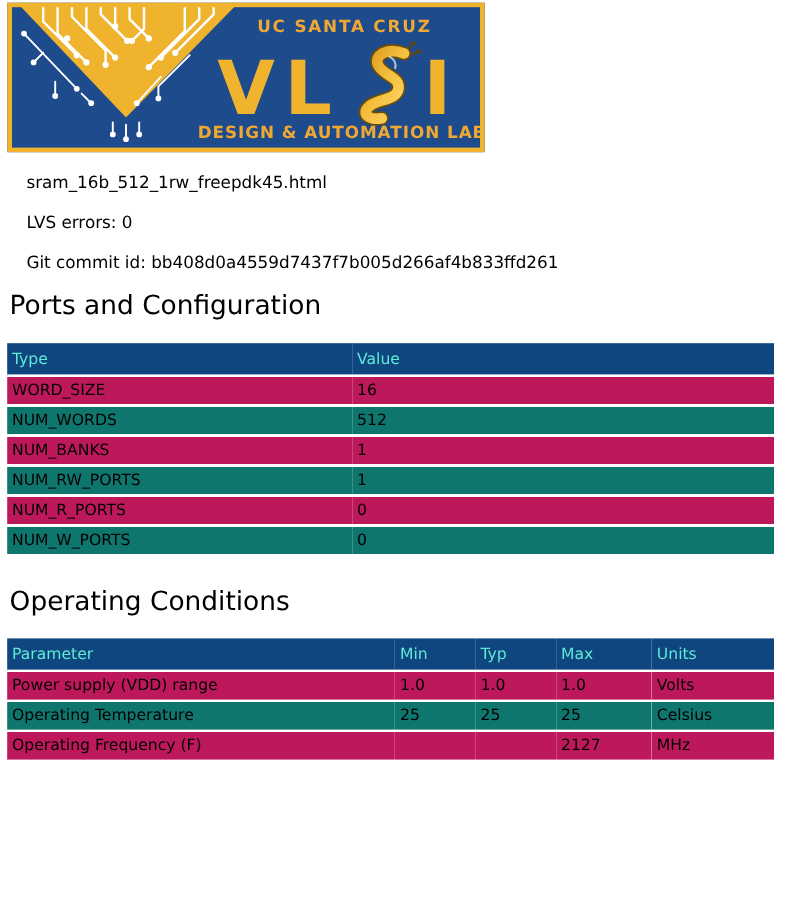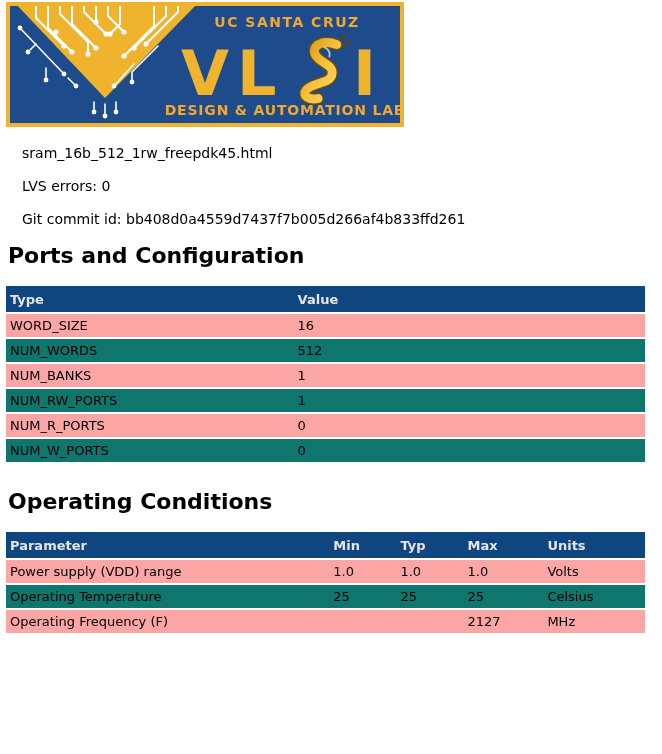--- a/index.html
+++ b/index.html
@@ -13,40 +13,40 @@
   
   .banner-wrap { line-height: 0; }
   .banner-wrap svg { display: block; }
 
   
   .meta p { margin: 14px 14px; padding-left: 2px; font-size: 14px; line-height: 19px; }
   .meta p:first-child { margin-top: 17px; }
 
   
   h2 {
-    font-size: 22px; font-weight: 700; letter-spacing: 0;
+    font-size: 22px; font-weight: 400; letter-spacing: 0;
     margin: 0 0 17px 0; padding-left: 2px; line-height: 26px; color: #000;
   }
 
   
   table {
     width: 100%; border-collapse: collapse; table-layout: fixed;
     font-size: 13px; margin-bottom: 25px;
   }
   th {
-    background: #0F4680; color: #e5e5e5; text-align: left;
-    font-weight: bold; font-size: 13px;
+    background: #0F4680; color: #5eead4; text-align: left;
+    font-weight: normal; font-size: 13px;
     padding: 5px 4px 4px 4px; border-bottom: 2px solid #fff; line-height: 17px;
   }
   td {
     text-align: left; padding: 3px 4px; line-height: 17px;
     border-bottom: 2px solid #fff; background: #0f766e;
     overflow: hidden; white-space: nowrap;
   }
-  tr.alt td { background: #fca5a5; }
+  tr.alt td { background: #be185d; }
   td sup { font-size: 9px; }
 </style>
 </head>
 <body>
 
 <div class="content">
 
   <div class="banner-wrap">
     <svg width="398" height="125" viewBox="0 0 398 125" xmlns="http://www.w3.org/2000/svg">
       <defs>

